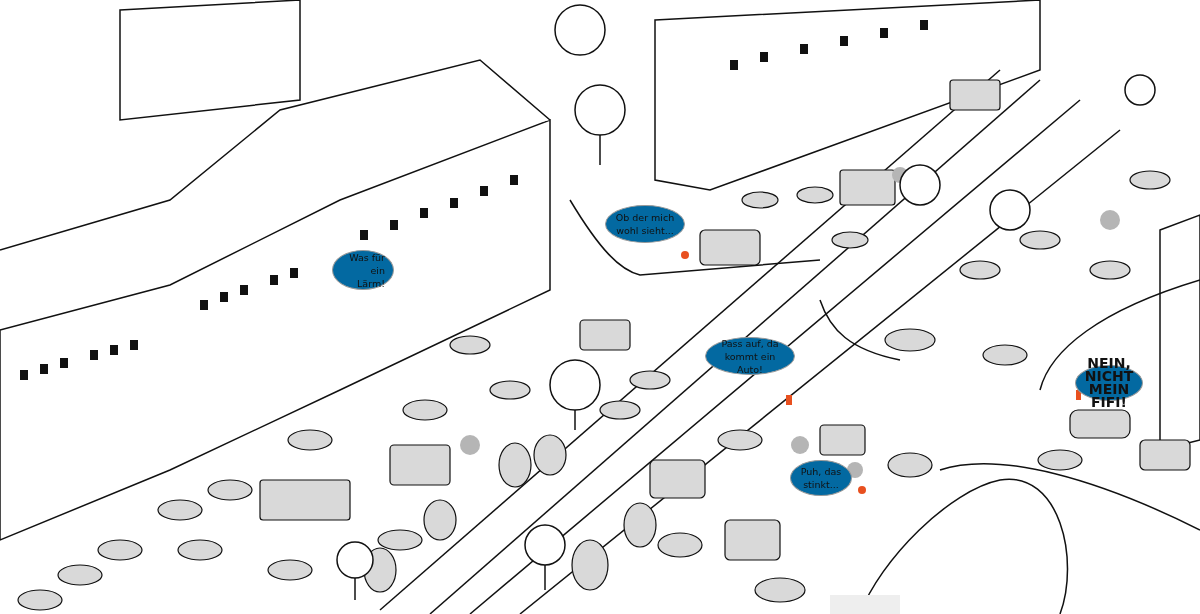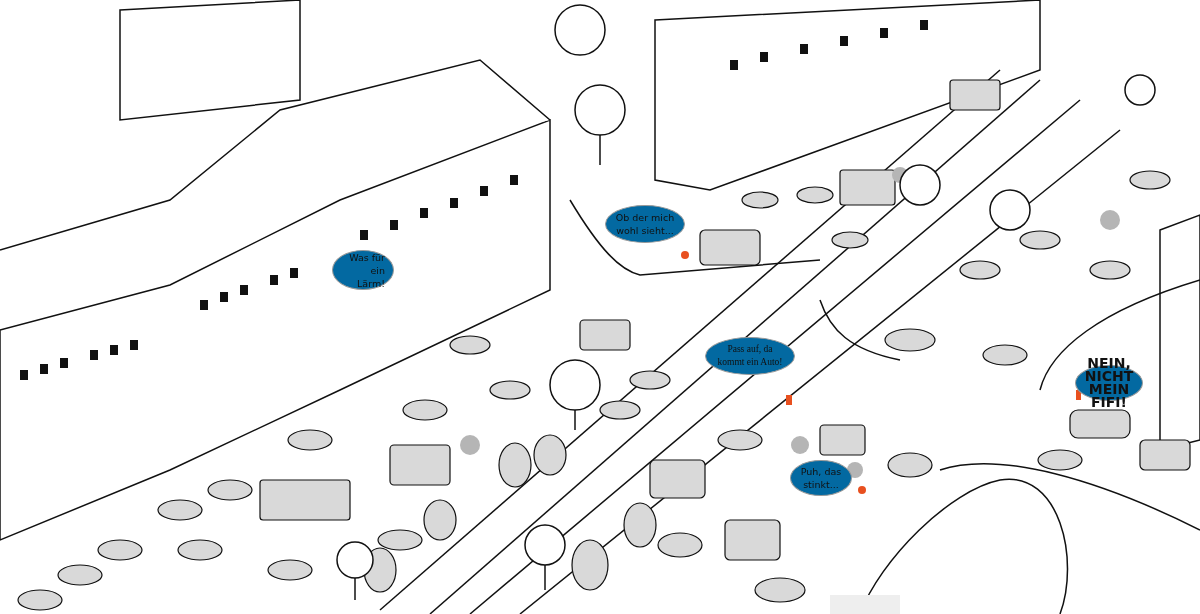--- a/index.html
+++ b/index.html
@@ -139,19 +139,19 @@
       <circle cx="862" cy="490" r="4"></circle>
     </g>
 
     <rect x="830" y="595" width="70" height="19" fill="#eeeeee"></rect>
   </svg>
 
   <div class="bubble" style="left:332px;top:250px;width:62px;height:40px;text-align:right;">Was für
 ein Lärm!</div>
   <div class="bubble" style="left:605px;top:205px;width:80px;height:38px;">Ob der mich
 wohl sieht...</div>
-  <div class="bubble" style="left:705px;top:337px;width:90px;height:38px;font-family:Liberation Serif, serif;">Pass auf, da
+  <div class="bubble" style="left:705px;top:337px;width:90px;height:38px;">Pass auf, da
 kommt ein Auto!</div>
   <div class="bubble caps" style="left:1075px;top:335px;width:68px;height:36px;">NEIN, NICHT
 MEIN FIFI!</div>
   <div class="bubble" style="left:790px;top:460px;width:62px;height:36px;text-align:center;">Puh, das
 stinkt...</div>
 </div>
 
 </body></html>

